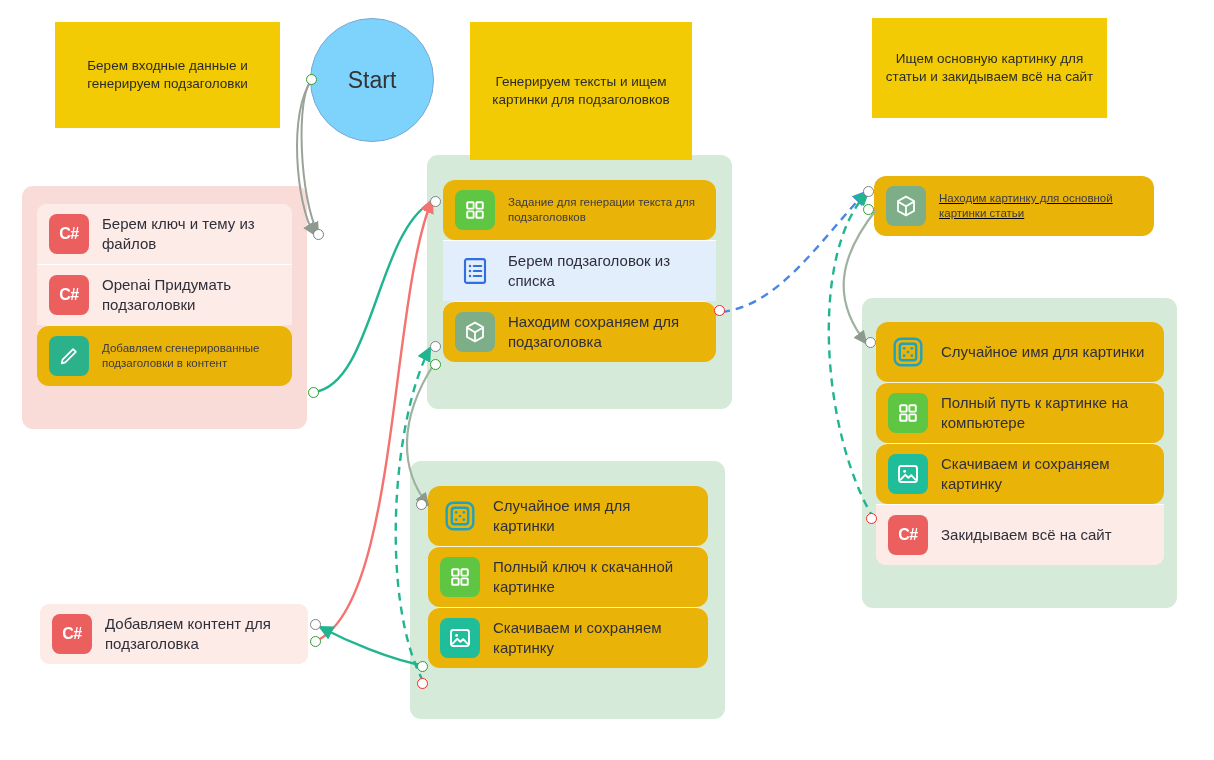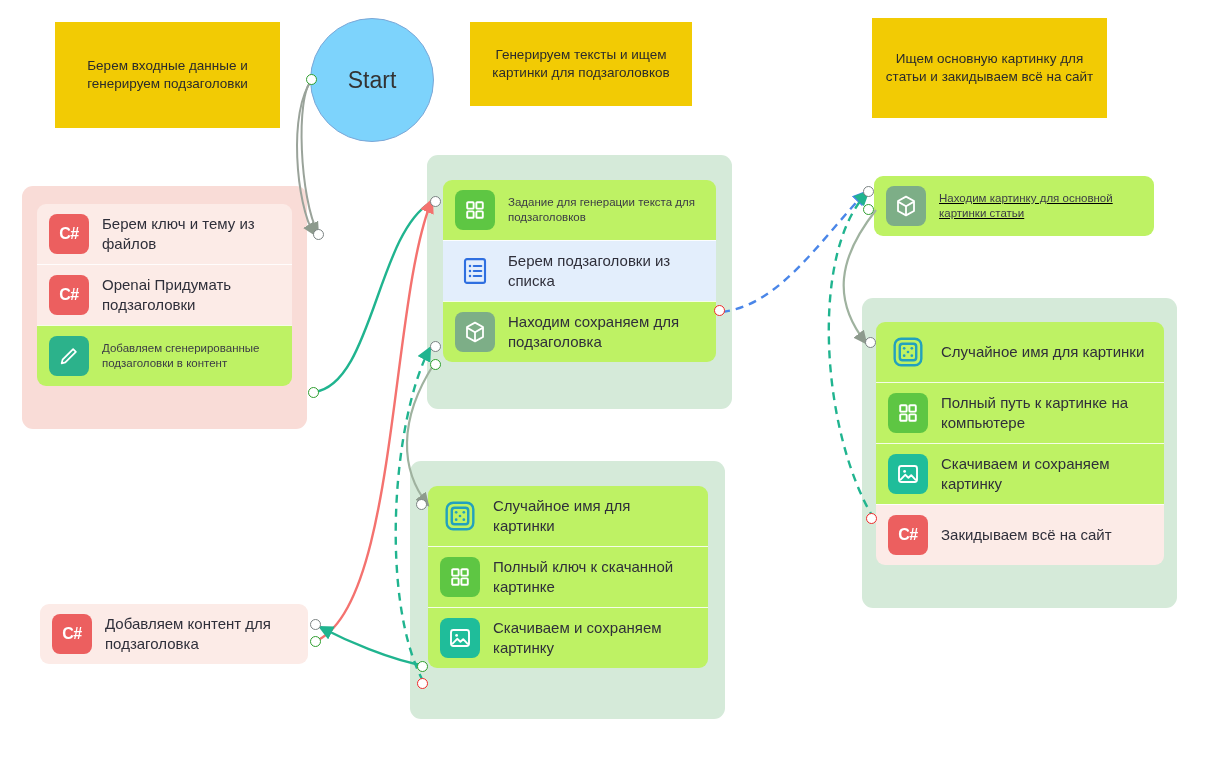--- a/index.html
+++ b/index.html
@@ -56,21 +56,21 @@
   }
   .row {
     display: flex;
     align-items: center;
     gap: 13px;
     padding: 10px 12px;
     position: relative;
   }
   .row + .row { border-top: 1px solid rgba(255,255,255,0.85); }
   .row.bg-pink   { background: #fcebe7; }
-  .row.bg-green  { background: #bef264; }
+  .row.bg-green  { background: #eab308; border-radius: 12px; }
   .row.bg-blue   { background: #e3eefc; }
 
   .ic {
     width: 40px; height: 40px;
     border-radius: 8px;
     flex: 0 0 40px;
     display: flex; align-items: center; justify-content: center;
     position: relative;
   }
   .ic.csharp    { background: #ec5f5f; color:#fff; font-size:16px; font-weight:bold; letter-spacing:-0.5px;}
@@ -138,21 +138,21 @@
 
     <path d="M874,519 C820,430 810,250 868,192" fill="none" stroke="#20b48f" stroke-width="2.4" stroke-dasharray="8,6" marker-end="url(#ah-teal)"></path>
 
     <path d="M876,210 C838,258 832,300 866,343" fill="none" stroke="#9fb29f" stroke-width="2.2" marker-end="url(#ah-gray)"></path>
   </svg>
 
   <div class="callout" style="left:55px; top:22px; width:225px; height:106px;">
     <span>Берем входные данные и генерируем подзаголовки</span>
   </div>
 
-  <div class="callout" style="left:470px; top:22px; width:222px; height:84px;">
+  <div class="callout" style="left:470px; top:22px; width:222px; height:138px;">
     <span>Генерируем тексты и ищем картинки для подзаголовков</span>
   </div>
 
   <div class="callout" style="left:872px; top:18px; width:235px; height:100px;">
     <span>Ищем основную картинку для статьи и закидываем всё на сайт</span>
   </div>
 
   <div class="start-node" style="left:310px; top:18px; width:124px; height:124px;">
     <span>Start</span>
   </div>
@@ -205,21 +205,21 @@
         <svg width="30" height="30" viewBox="0 0 24 24" fill="none" stroke="#2f6fe0" stroke-width="1.7">
           <rect x="4" y="2.5" width="16" height="19" rx="1.6"></rect>
           <circle cx="8" cy="8" r="1" fill="#2f6fe0" stroke="none"></circle>
             <line x1="11" y1="8" x2="17" y2="8" stroke-linecap="round"></line>
           <circle cx="8" cy="12" r="1" fill="#2f6fe0" stroke="none"></circle>
             <line x1="11" y1="12" x2="17" y2="12" stroke-linecap="round"></line>
           <circle cx="8" cy="16" r="1" fill="#2f6fe0" stroke="none"></circle>
             <line x1="11" y1="16" x2="17" y2="16" stroke-linecap="round"></line>
         </svg>
       </div>
-      <div class="label">Берем подзаголовки из списка</div>
+      <div class="label">Берем подзаголовок из списка</div>
     </div>
 
     <div class="row bg-green">
       <div class="ic cube">
         <svg width="24" height="24" viewBox="0 0 24 24" fill="none" stroke="#fff" stroke-width="1.8" stroke-linejoin="round">
           <path d="M12 2.6l8 4.4v10l-8 4.4-8-4.4v-10z"></path>
           <path d="M12 12.2l8-4.6M12 12.2l-8-4.6M12 12.2v9"></path>
         </svg>
       </div>
       <div class="label">Находим сохраняем для подзаголовка</div>

